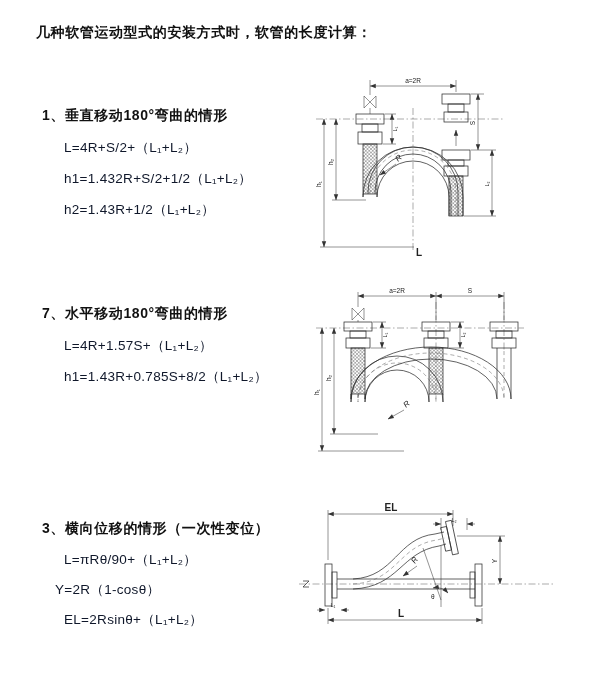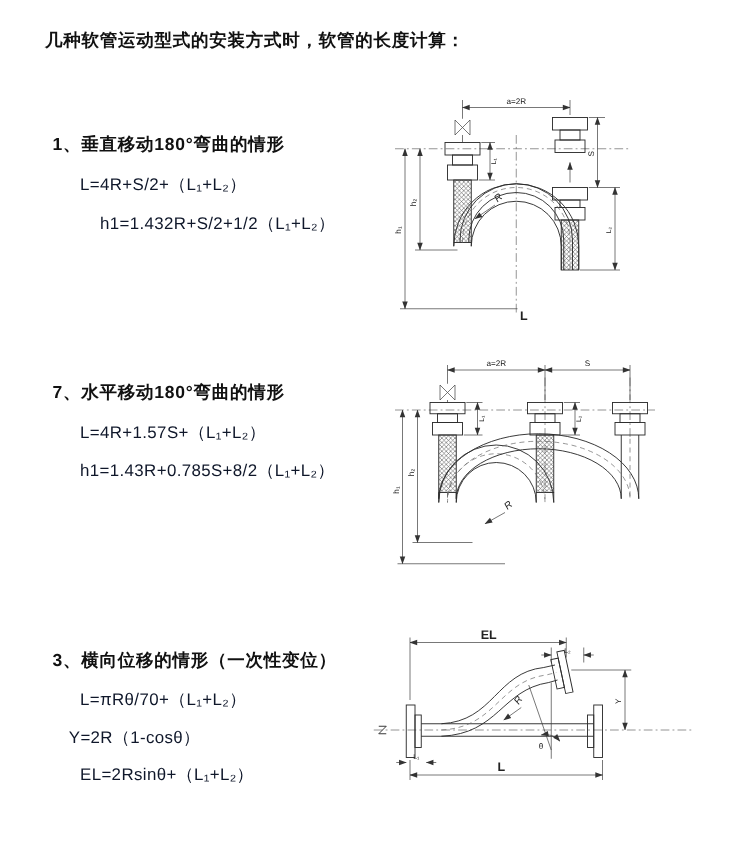--- a/index.html
+++ b/index.html
@@ -21,28 +21,29 @@
 </style>
 </head>
 <body>
 
 <div class="page">
 
   <h1 class="title">几种软管运动型式的安装方式时，软管的长度计算：</h1>
 
   <div class="sec-heading" style="left:42px;top:107px">1、垂直移动180°弯曲的情形</div>
   <div class="formula" style="left:64px;top:139px">L=4R+S/2+（L₁+L₂）</div>
-  <div class="formula" style="left:80px;top:170px">h1=1.432R+S/2+1/2（L₁+L₂）</div>
+  <div class="formula" style="left:64px;top:170px">h1=1.432R+S/2+1/2（L₁+L₂）</div>
+  <div class="formula" style="left:64px;top:201px">h2=1.43R+1/2（L₁+L₂）</div>
 
   <div class="sec-heading" style="left:42px;top:305px">7、水平移动180°弯曲的情形</div>
   <div class="formula" style="left:64px;top:337px">L=4R+1.57S+（L₁+L₂）</div>
   <div class="formula" style="left:64px;top:368px">h1=1.43R+0.785S+8/2（L₁+L₂）</div>
 
   <div class="sec-heading" style="left:42px;top:520px">3、横向位移的情形（一次性变位）</div>
-  <div class="formula" style="left:64px;top:551px">L=πRθ/70+（L₁+L₂）</div>
+  <div class="formula" style="left:64px;top:551px">L=πRθ/90+（L₁+L₂）</div>
   <div class="formula" style="left:55px;top:581px">Y=2R（1-cosθ）</div>
   <div class="formula" style="left:64px;top:611px">EL=2Rsinθ+（L₁+L₂）</div>
 
   <svg style="left:308px;top:72px" width="205" height="186" viewBox="0 0 205 186">
     <defs>
       <marker id="m1" viewBox="0 0 8 8" markerWidth="6.5" markerHeight="6.5" refX="7.6" refY="4" orient="auto-start-reverse" markerUnits="userSpaceOnUse">
         <path d="M0.5,1.3 L8,4 L0.5,6.7 Z" fill="#333"></path>
       </marker>
       <pattern id="bp1" patternUnits="userSpaceOnUse" width="3.5" height="3.5">
         <path d="M0,3.5 L3.5,0 M0,0 L3.5,3.5" stroke="#555" stroke-width="0.45"></path>

